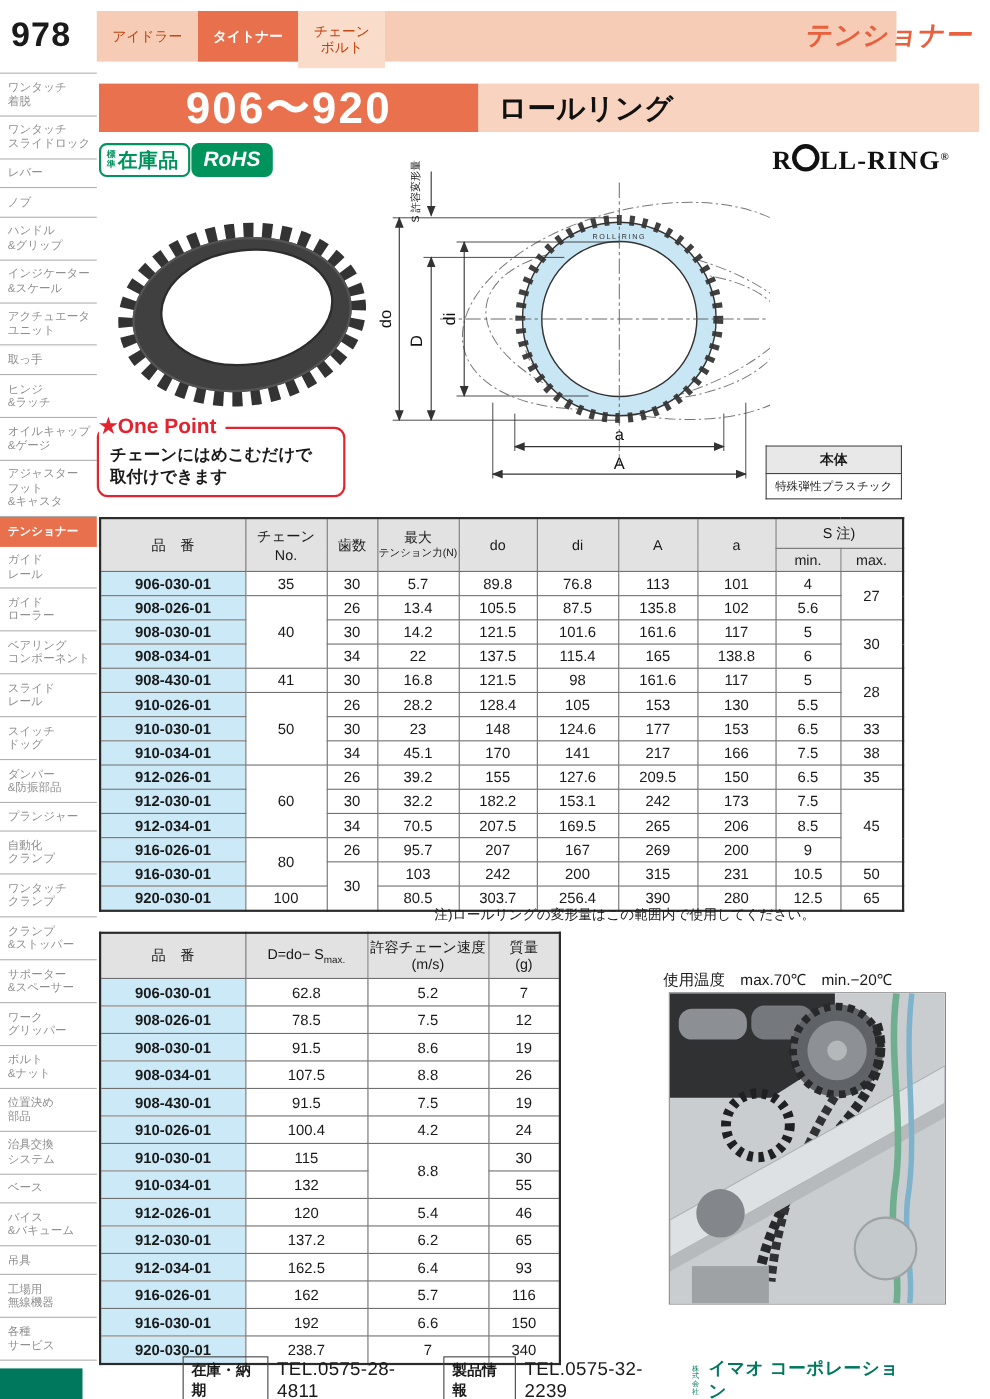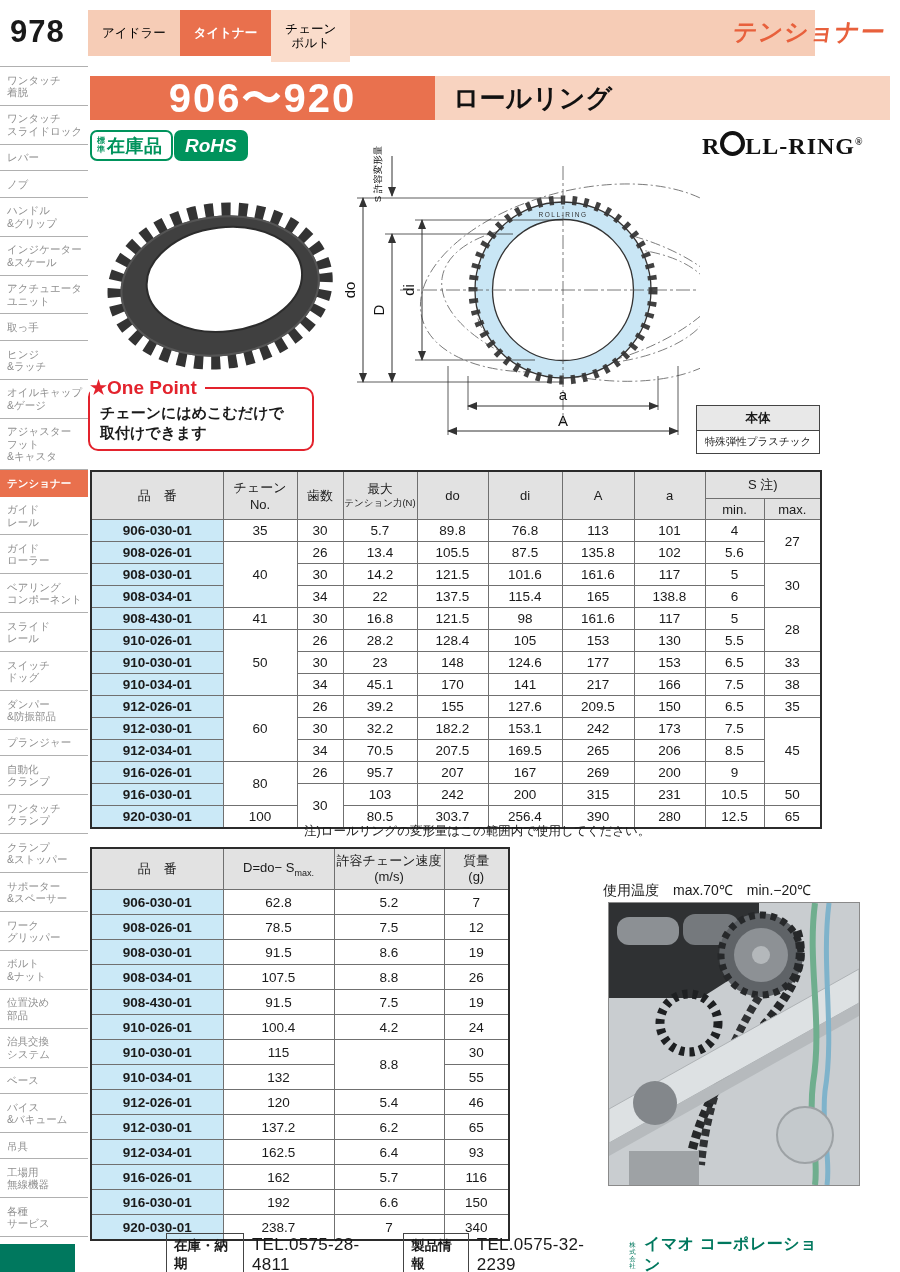--- a/index.html
+++ b/index.html
@@ -11,21 +11,21 @@
   .sidebar{position:absolute;left:0;top:66px;width:88px;height:1170px;display:flex;flex-direction:column;border-top:1px solid #b0b0b0;}
   .sb-item{flex:1 1 auto;display:flex;align-items:center;padding:2px 2px 2px 7px;border-bottom:1px solid #b0b0b0;
            font-size:10.5px;line-height:1.18;color:#8f8f8f;white-space:pre-line;}
   .sb-item.active{background:#e9704d;color:#fff;border-bottom-color:#e9704d;font-weight:bold;}
   .corner-green{position:absolute;left:0;top:1244px;width:75px;height:28px;background:#00785e;}
 
   
   .page-num{position:absolute;left:10px;top:14px;font-size:31px;font-weight:bold;letter-spacing:1px;}
   .tabbar{position:absolute;left:88px;top:10px;width:727px;height:46px;background:#f6ccb6;display:flex;align-items:stretch;}
   .tab{display:flex;align-items:center;justify-content:center;text-align:center;padding:0 14px;
-       font-size:12.5px;color:#000000;white-space:pre-line;line-height:1.15;}
+       font-size:12.5px;color:#c2410c;white-space:pre-line;line-height:1.15;}
   .tab.active{background:#e9704d;color:#fff;font-weight:bold;}
   .tab.boxed{background:#fadccb;height:52px;}
   .category-title{position:absolute;right:14px;top:16px;font-size:24px;font-weight:bold;color:#e8603c;
                   transform:skewX(-8deg);letter-spacing:1px;}
 
   
   .title-left{position:absolute;left:90px;top:76px;width:345px;height:44px;background:#e9714e;color:#fff;
               font-size:40px;font-weight:bold;display:flex;align-items:center;justify-content:center;letter-spacing:2px;}
   .title-right{position:absolute;left:435px;top:76px;width:455px;height:44px;background:#f8d3c0;color:#111;
                font-size:26px;font-weight:bold;display:flex;align-items:center;padding-left:18px;box-sizing:border-box;}
@@ -65,21 +65,21 @@
   .main-table{position:absolute;left:90px;top:470px;width:730px;}
   .main-table thead .r1 th{height:26px;}
   .main-table thead .r2 th{height:20px;}
   .main-table tbody td{height:21px;font-size:13.5px;}
   .second-table{position:absolute;left:90px;top:847px;width:418px;}
   .second-table thead th{height:40px;line-height:1.25;}
   .second-table tbody td{height:24px;font-size:13.5px;}
   td.pn{background:#cbe9f7;font-weight:bold;font-size:13.5px;}
   .th2l .l1{display:block;font-size:12.5px;line-height:1.2;}
   .th2l .l2{display:block;font-size:9.5px;line-height:1.2;}
-  .note{position:absolute;left:304px;top:823px;width:500px;text-align:left;font-size:12.5px;}
+  .note{position:absolute;left:318px;top:823px;width:500px;text-align:center;font-size:12.5px;}
 
   
   .tech-bar{position:absolute;left:601px;top:849px;width:214px;height:24px;display:flex;}
   .tech-bar .sq{width:20px;background:#8f8f8f;}
   .tech-bar .bar{flex:1;background:#00785e;color:#fff;display:flex;align-items:center;
                  font-size:15px;font-weight:bold;padding-left:16px;letter-spacing:1px;}
   .tech-temp{position:absolute;left:603px;top:880px;font-size:14px;}
   .tech-temp span{margin-right:14px;}
 
   .photo{position:absolute;left:608px;top:902px;width:252px;height:284px;border:1px solid #8a8a8a;box-sizing:border-box;}

